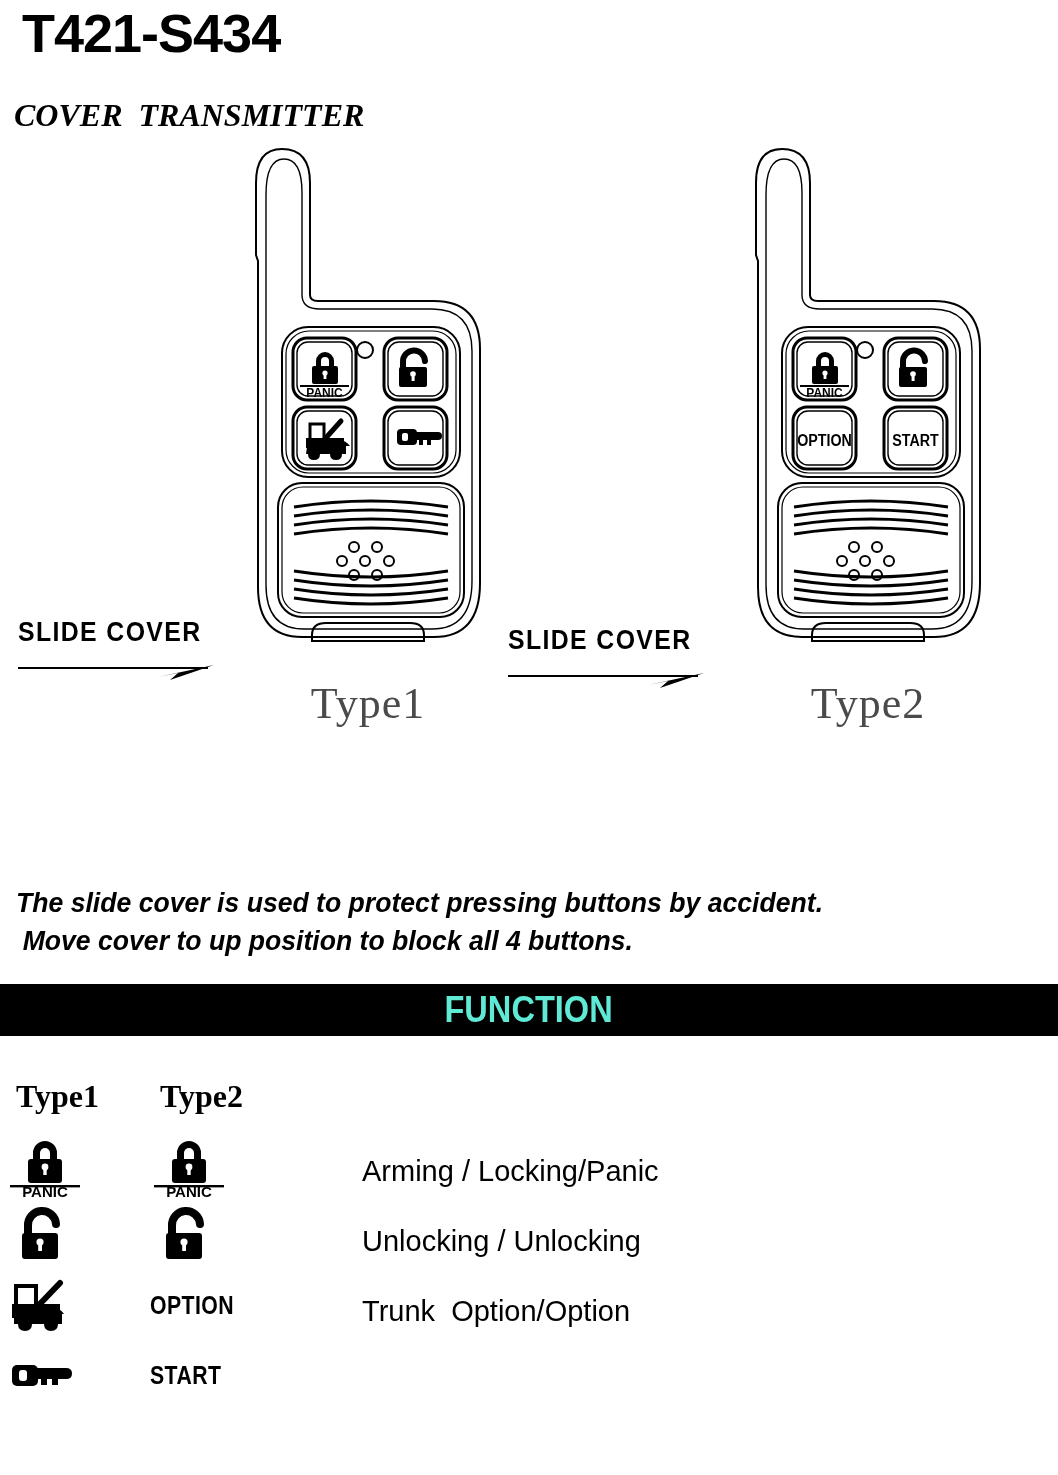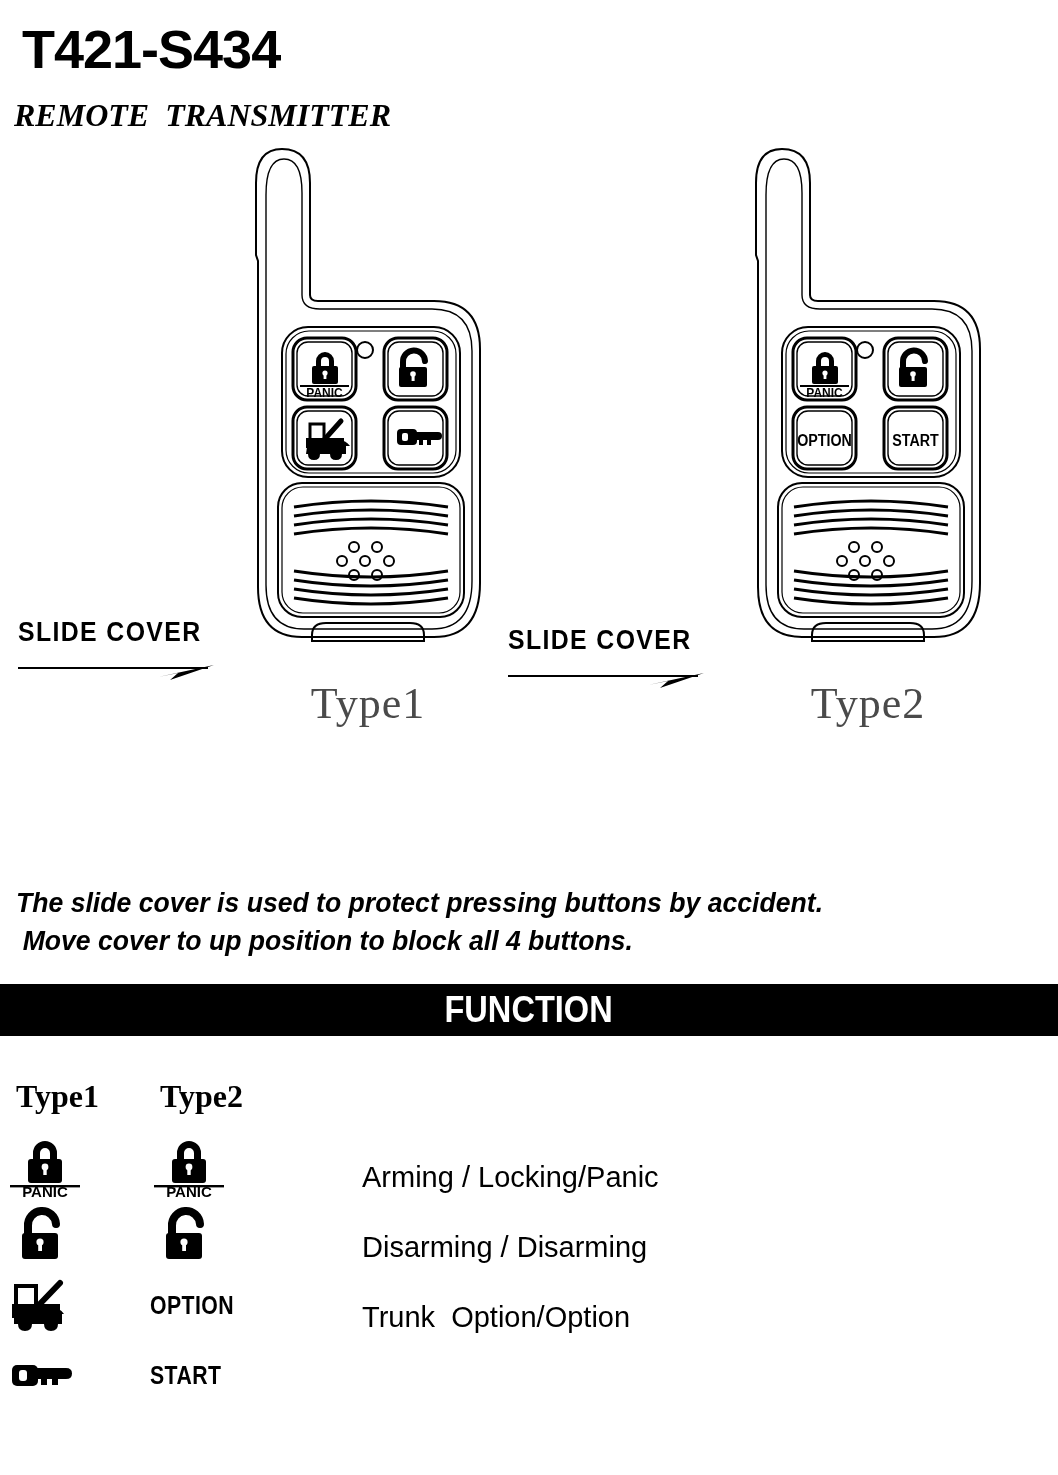--- a/index.html
+++ b/index.html
@@ -13,21 +13,21 @@
     position: relative;
     font-family: "Liberation Sans", sans-serif;
     color: #000000;
     overflow: hidden;
   }
 
   
   .model-title {
     position: absolute;
     left: 22px;
-    top: 20px;
+    top: 4px;
     font-family: "Liberation Sans", sans-serif;
     font-weight: bold;
     font-size: 54px;
     letter-spacing: -1px;
     line-height: 58px;
     white-space: pre;
   }
   .subtitle {
     position: absolute;
     left: 14px;
@@ -112,21 +112,21 @@
   .instructions .line2 { padding-left: 7px; }
 
   
   .function-banner {
     position: absolute;
     left: 0;
     top: 984px;
     width: 1058px;
     height: 52px;
     background: #000000;
-    color: #ffffff;
+    color: #5eead4;
     display: flex;
     align-items: center;
     justify-content: center;
   }
   .function-banner span {
     font-family: "Liberation Sans", sans-serif;
     font-weight: bold;
     font-size: 37px;
     letter-spacing: 0px;
     transform: scaleX(0.88);
@@ -177,21 +177,21 @@
     top: 0;
     width: 140px;
     height: 70px;
     display: flex;
     align-items: center;
     justify-content: flex-start;
   }
   .fn-row .cell-desc {
     position: absolute;
     left: 362px;
-    top: 12px;
+    top: 6px;
     height: 70px;
     display: flex;
     align-items: center;
     font-family: "Liberation Sans", sans-serif;
     font-size: 29px;
     line-height: 34px;
     white-space: pre;
   }
 
   .text-key {
@@ -203,21 +203,21 @@
     transform-origin: left center;
     white-space: pre;
   }
 
   svg { display: block; }
 </style>
 </head>
 <body>
 
 <div class="model-title">T421-S434</div>
-<div class="subtitle">REMOTE  TRANSMITTER</div>
+<div class="subtitle">COVER  TRANSMITTER</div>
 
 <div class="figure-area">
 
   <div class="remote-wrap type1">
     <svg width="260" height="540" viewBox="0 0 260 540">
       <g fill="none" stroke="#000" stroke-width="2">
 
         <path d="M18 120 L18 48 Q18 14 44 14 Q72 14 72 48 L72 160 Q72 166 80 166
                  L196 166 Q242 166 242 214 L242 448 Q242 502 196 502
                  L64 502 Q20 502 20 452 L20 126 Z"></path>
@@ -457,21 +457,21 @@
       </svg>
     </div>
     <div class="cell-t2">
       <svg width="72" height="60" viewBox="0 0 72 60">
         <path d="M22 28 v-7 a14 14 0 0 1 28 -2" fill="none" stroke="#000" stroke-width="8" stroke-linecap="round"></path>
         <rect x="16" y="28" width="36" height="26" rx="3" fill="#000"></rect>
         <circle cx="34" cy="37" r="3.6" fill="#fff"></circle>
         <rect x="32.2" y="37" width="3.8" height="9" fill="#fff"></rect>
       </svg>
     </div>
-    <div class="cell-desc">Disarming / Disarming</div>
+    <div class="cell-desc">Unlocking / Unlocking</div>
   </div>
 
   <div class="fn-row">
     <div class="cell-t1">
       <svg width="72" height="58" viewBox="0 0 72 58">
         <path d="M10 10 h20 v22 h-20 z" fill="none" stroke="#000" stroke-width="4"></path>
         <path d="M30 32 L54 7" stroke="#000" stroke-width="6" stroke-linecap="round"></path>
         <path d="M8 30 h34 q10 0 16 8 h-2 v10 h-4 q0 7 -7 7 q-7 0 -7 -7 h-12
                  q0 7 -7 7 q-7 0 -7 -7 h-4 z" fill="#000"></path>
         <rect x="6" y="28" width="48" height="14" fill="#000"></rect>

